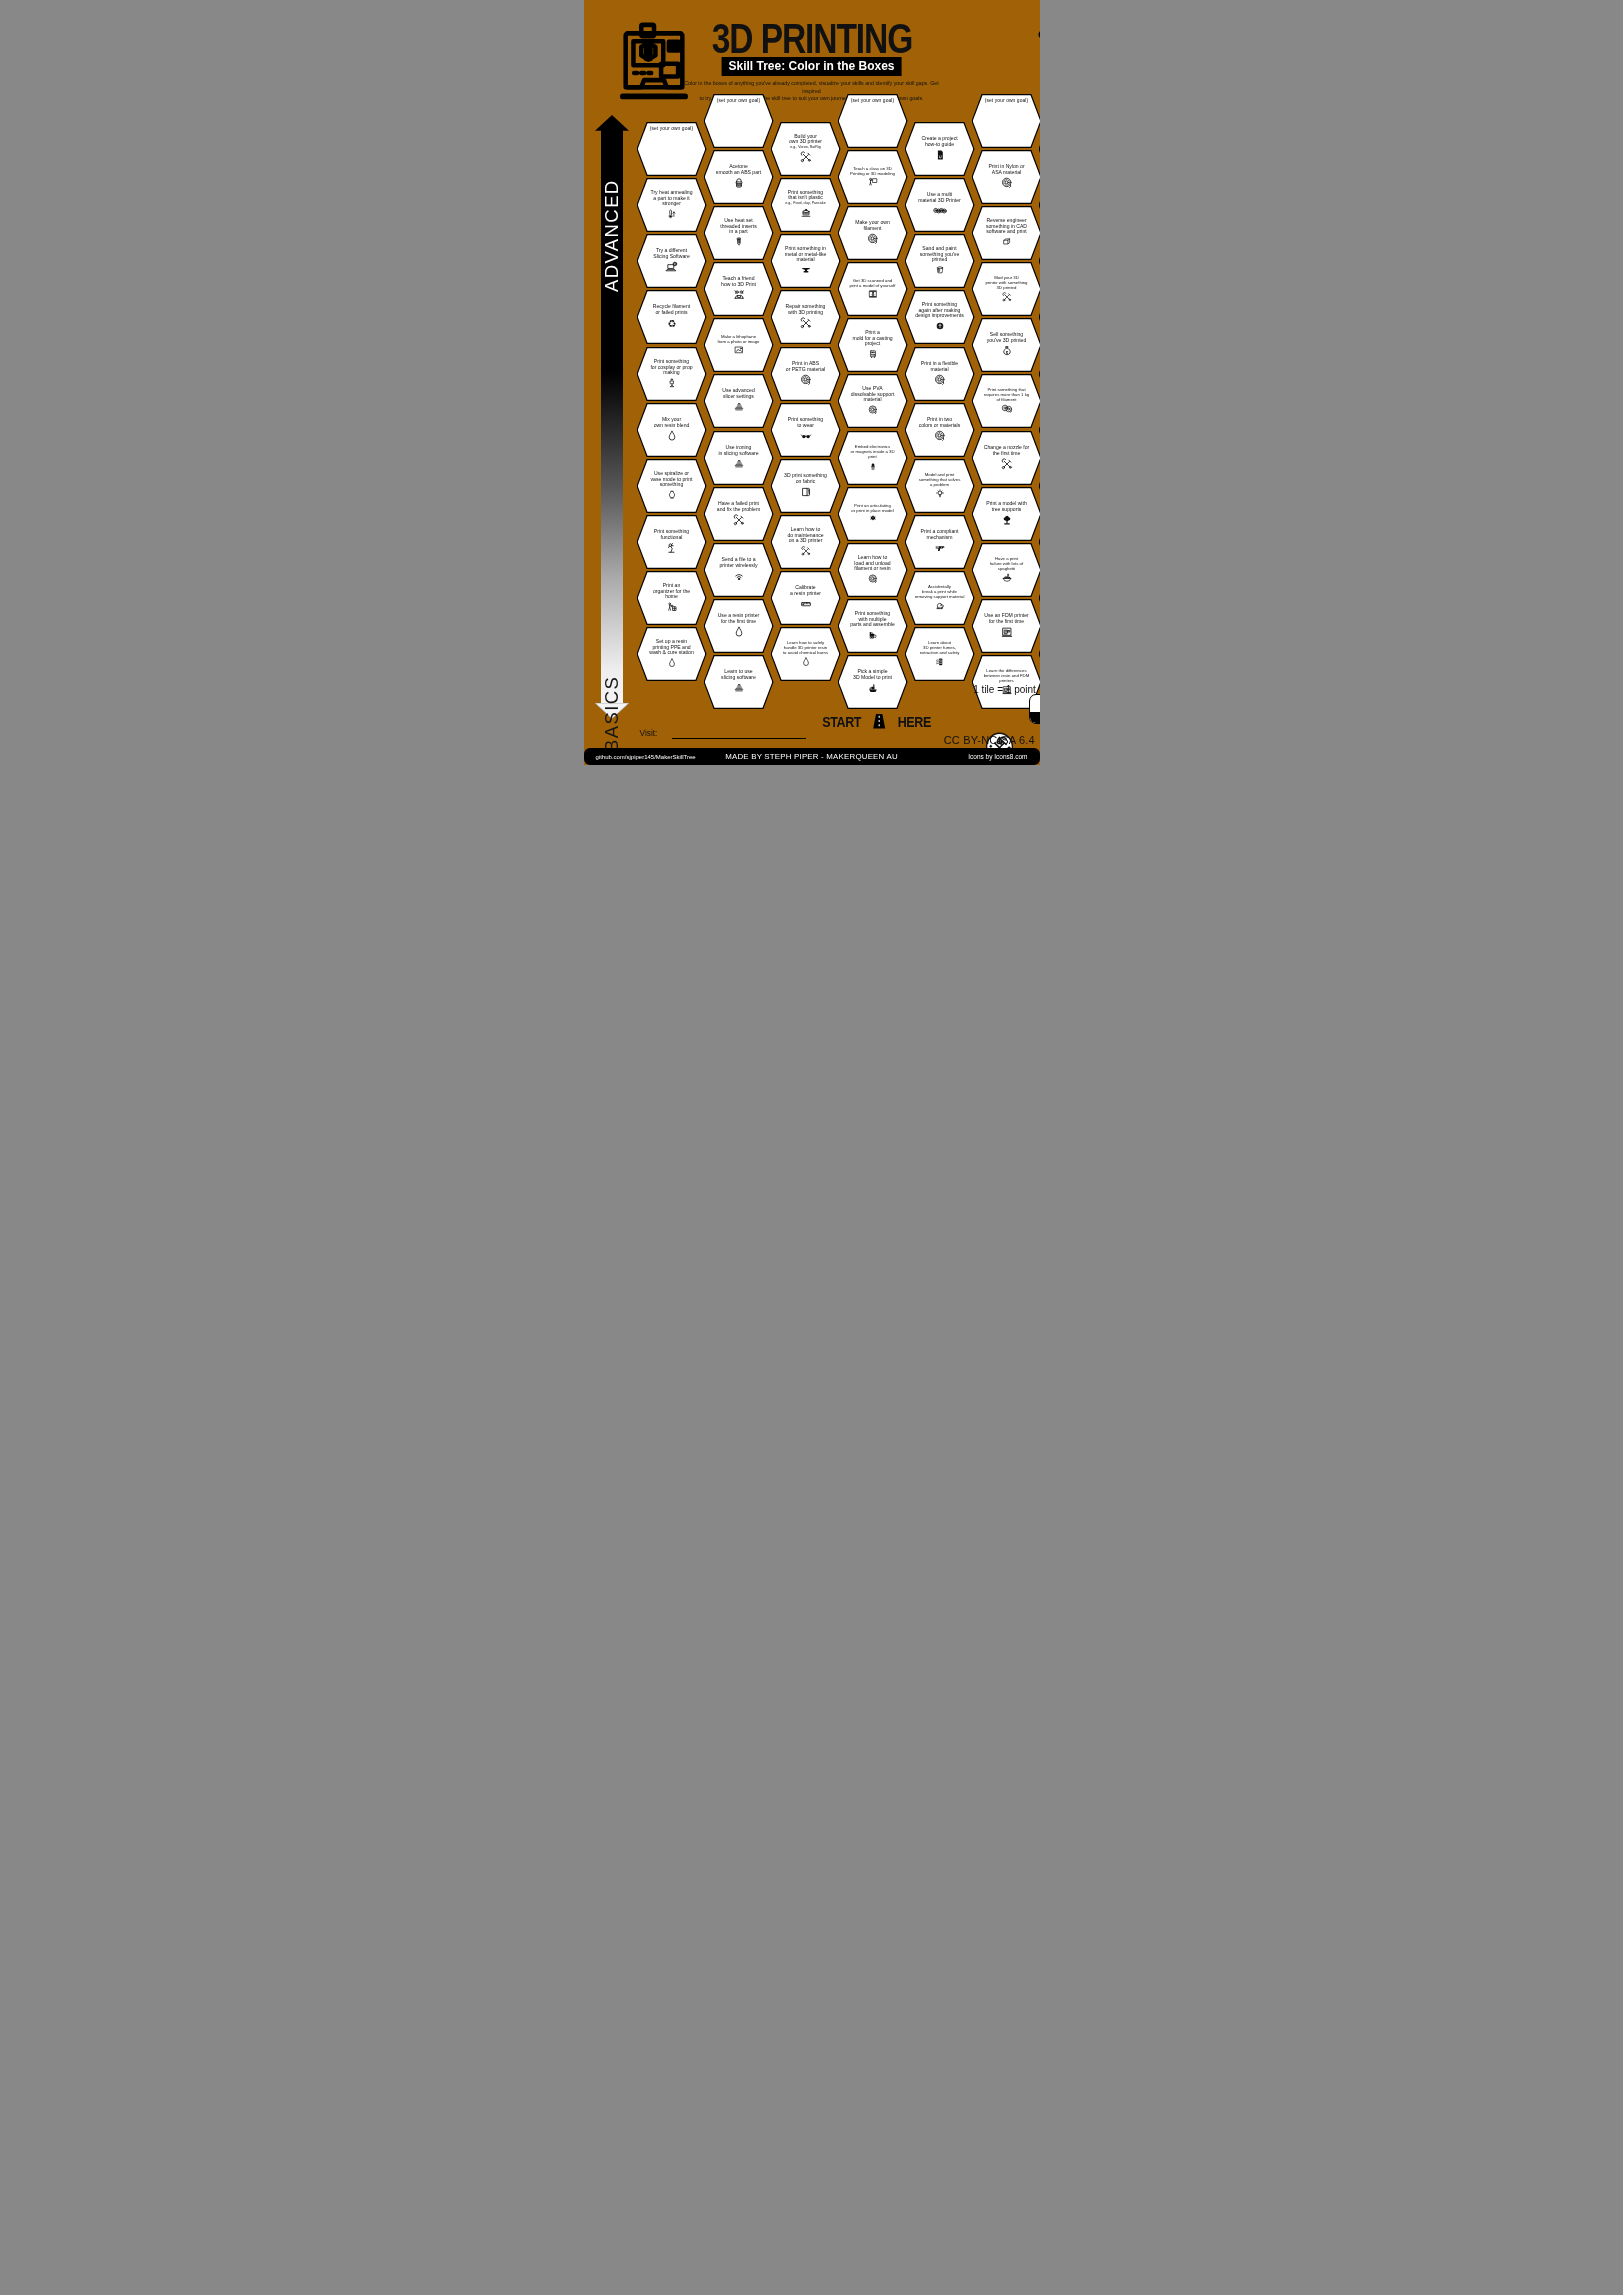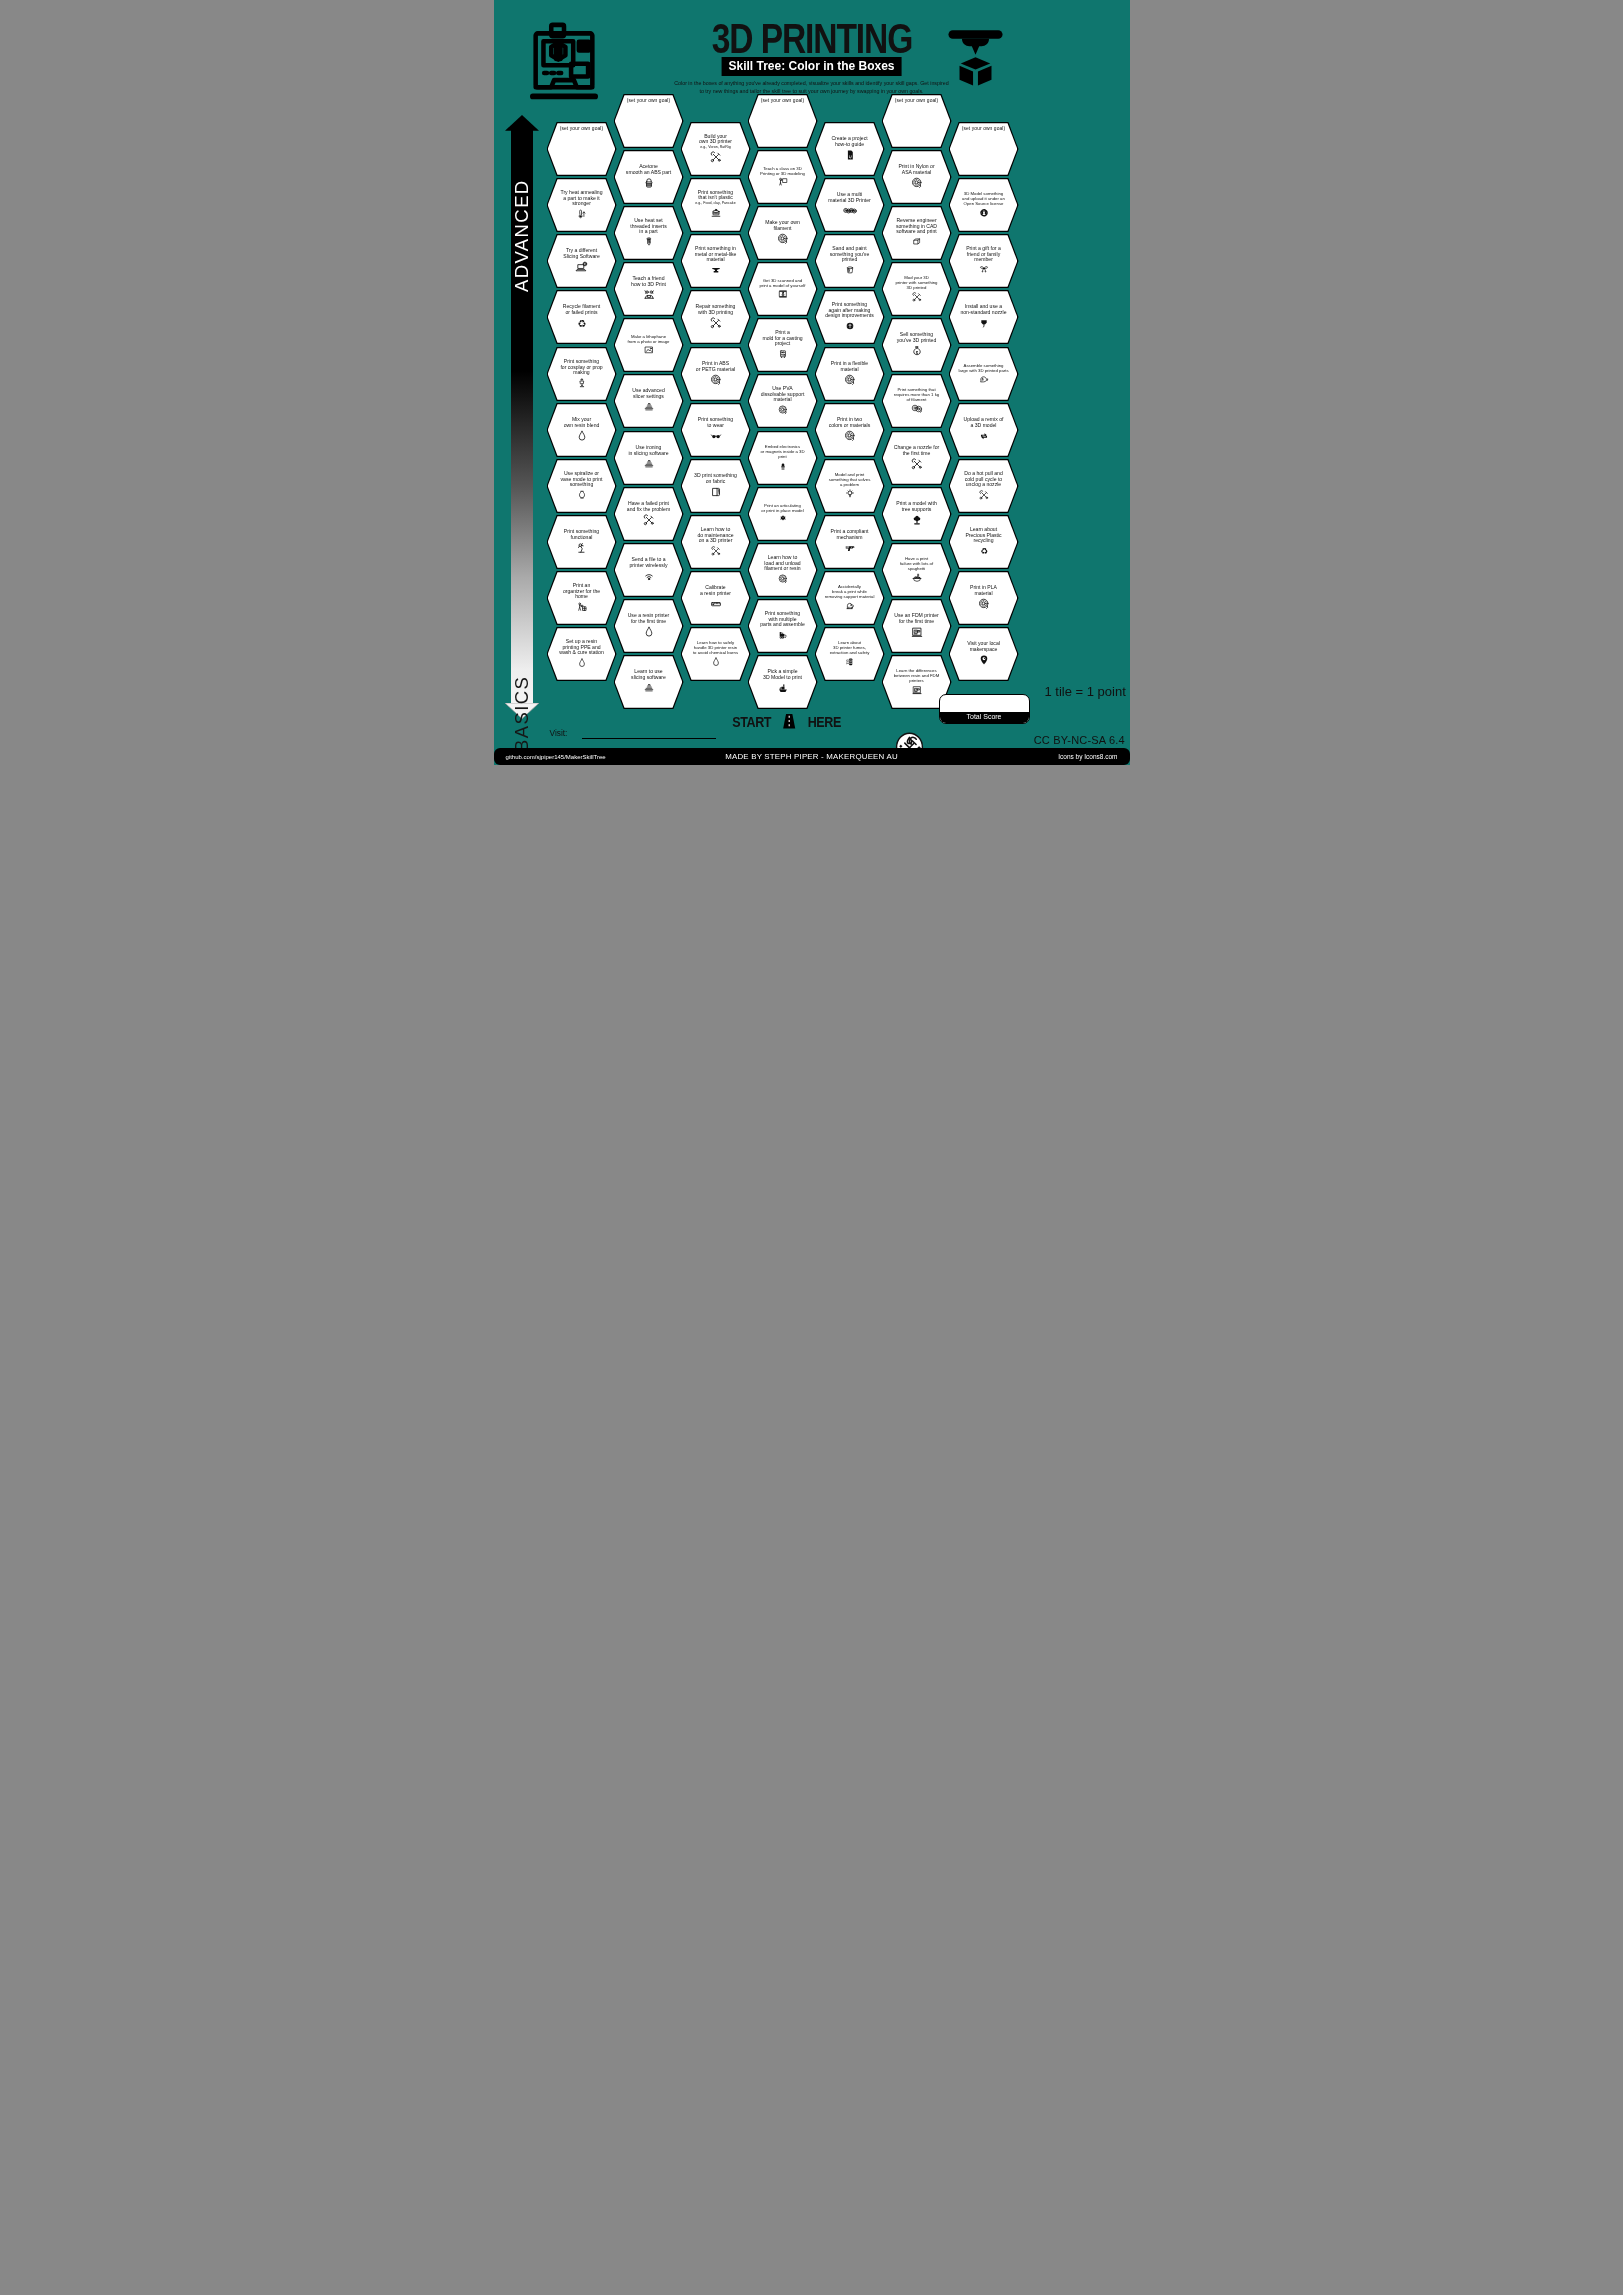--- a/index.html
+++ b/index.html
@@ -1,16 +1,16 @@
 <!DOCTYPE html>
 <html style="font-size:7.4px"><head>
 <meta charset="utf-8">
 <style>
   html,body{margin:0;padding:0;background:#888;}
-  #page{position:relative;width:636px;height:765px;margin:0 auto;background:#0f766e;
+  #page{position:relative;width:456px;height:765px;margin:0 auto;background:#a16207;
         font-family:"Liberation Sans",sans-serif;color:#111;overflow:hidden;}
   
   .logo{position:absolute;left:36px;top:21px;width:68px;height:80px;}
   .logo svg{width:100%;height:100%;}
   .title{position:absolute;left:0;right:0;top:16.7px;text-align:center;
          font-size:43px;font-weight:800;letter-spacing:-1.4px;line-height:1;
          transform:scaleX(0.78);transform-origin:50% 0;white-space:nowrap;}
   .subtitle{position:absolute;left:50%;top:57px;transform:translateX(-50%);
             background:#000;color:#fff;padding:2.3px 7.4px;font-size:12px;font-weight:700;
             letter-spacing:0;white-space:nowrap;}
@@ -44,21 +44,21 @@
   .hex.small .ic,.hex.tall .ic{width:12px;height:12px;}
   .hex .ic svg{width:100%;height:100%;display:block;}
   .hex.goal .content{justify-content:flex-start;padding-top:4.2px;}
   .hex.goal .t{font-size:4.9px;letter-spacing:0.1px;}
   
   .start{position:absolute;left:234px;top:711px;display:flex;align-items:center;gap:4.2px;}
   .start .w{font-size:15.3px;font-weight:800;transform:scaleX(0.82);letter-spacing:-0.5px;}
   .start .road{width:20.4px;height:21px;}
   .namerow{position:absolute;left:56px;top:728px;font-size:8.3px;}
   .nameline{position:absolute;left:88px;top:738px;width:134px;border-bottom:0.9px solid #000;}
-  .tilenote{position:absolute;right:3.7px;top:684px;width:93px;text-align:right;font-size:13px;}
+  .tilenote{position:absolute;right:3.7px;top:684px;width:93px;text-align:right;font-size:10px;}
   .scorebox{position:absolute;left:445px;top:694px;width:91px;height:30px;border:1.2px solid #000;
             border-radius:7px;background:#fff;box-sizing:border-box;overflow:hidden;
             display:flex;flex-direction:column;}
   .scorebox .fill{flex:1;}
   .scorebox .band{height:10.6px;background:#000;color:#fff;text-align:center;font-size:7px;
                   line-height:10.6px;}
   .badge{position:absolute;left:401px;top:732px;width:29px;height:30.5px;}
   .badge svg{width:100%;height:100%;}
   .cc{position:absolute;right:4.6px;top:734px;width:111px;text-align:right;font-size:11px;
       letter-spacing:0.2px;}

